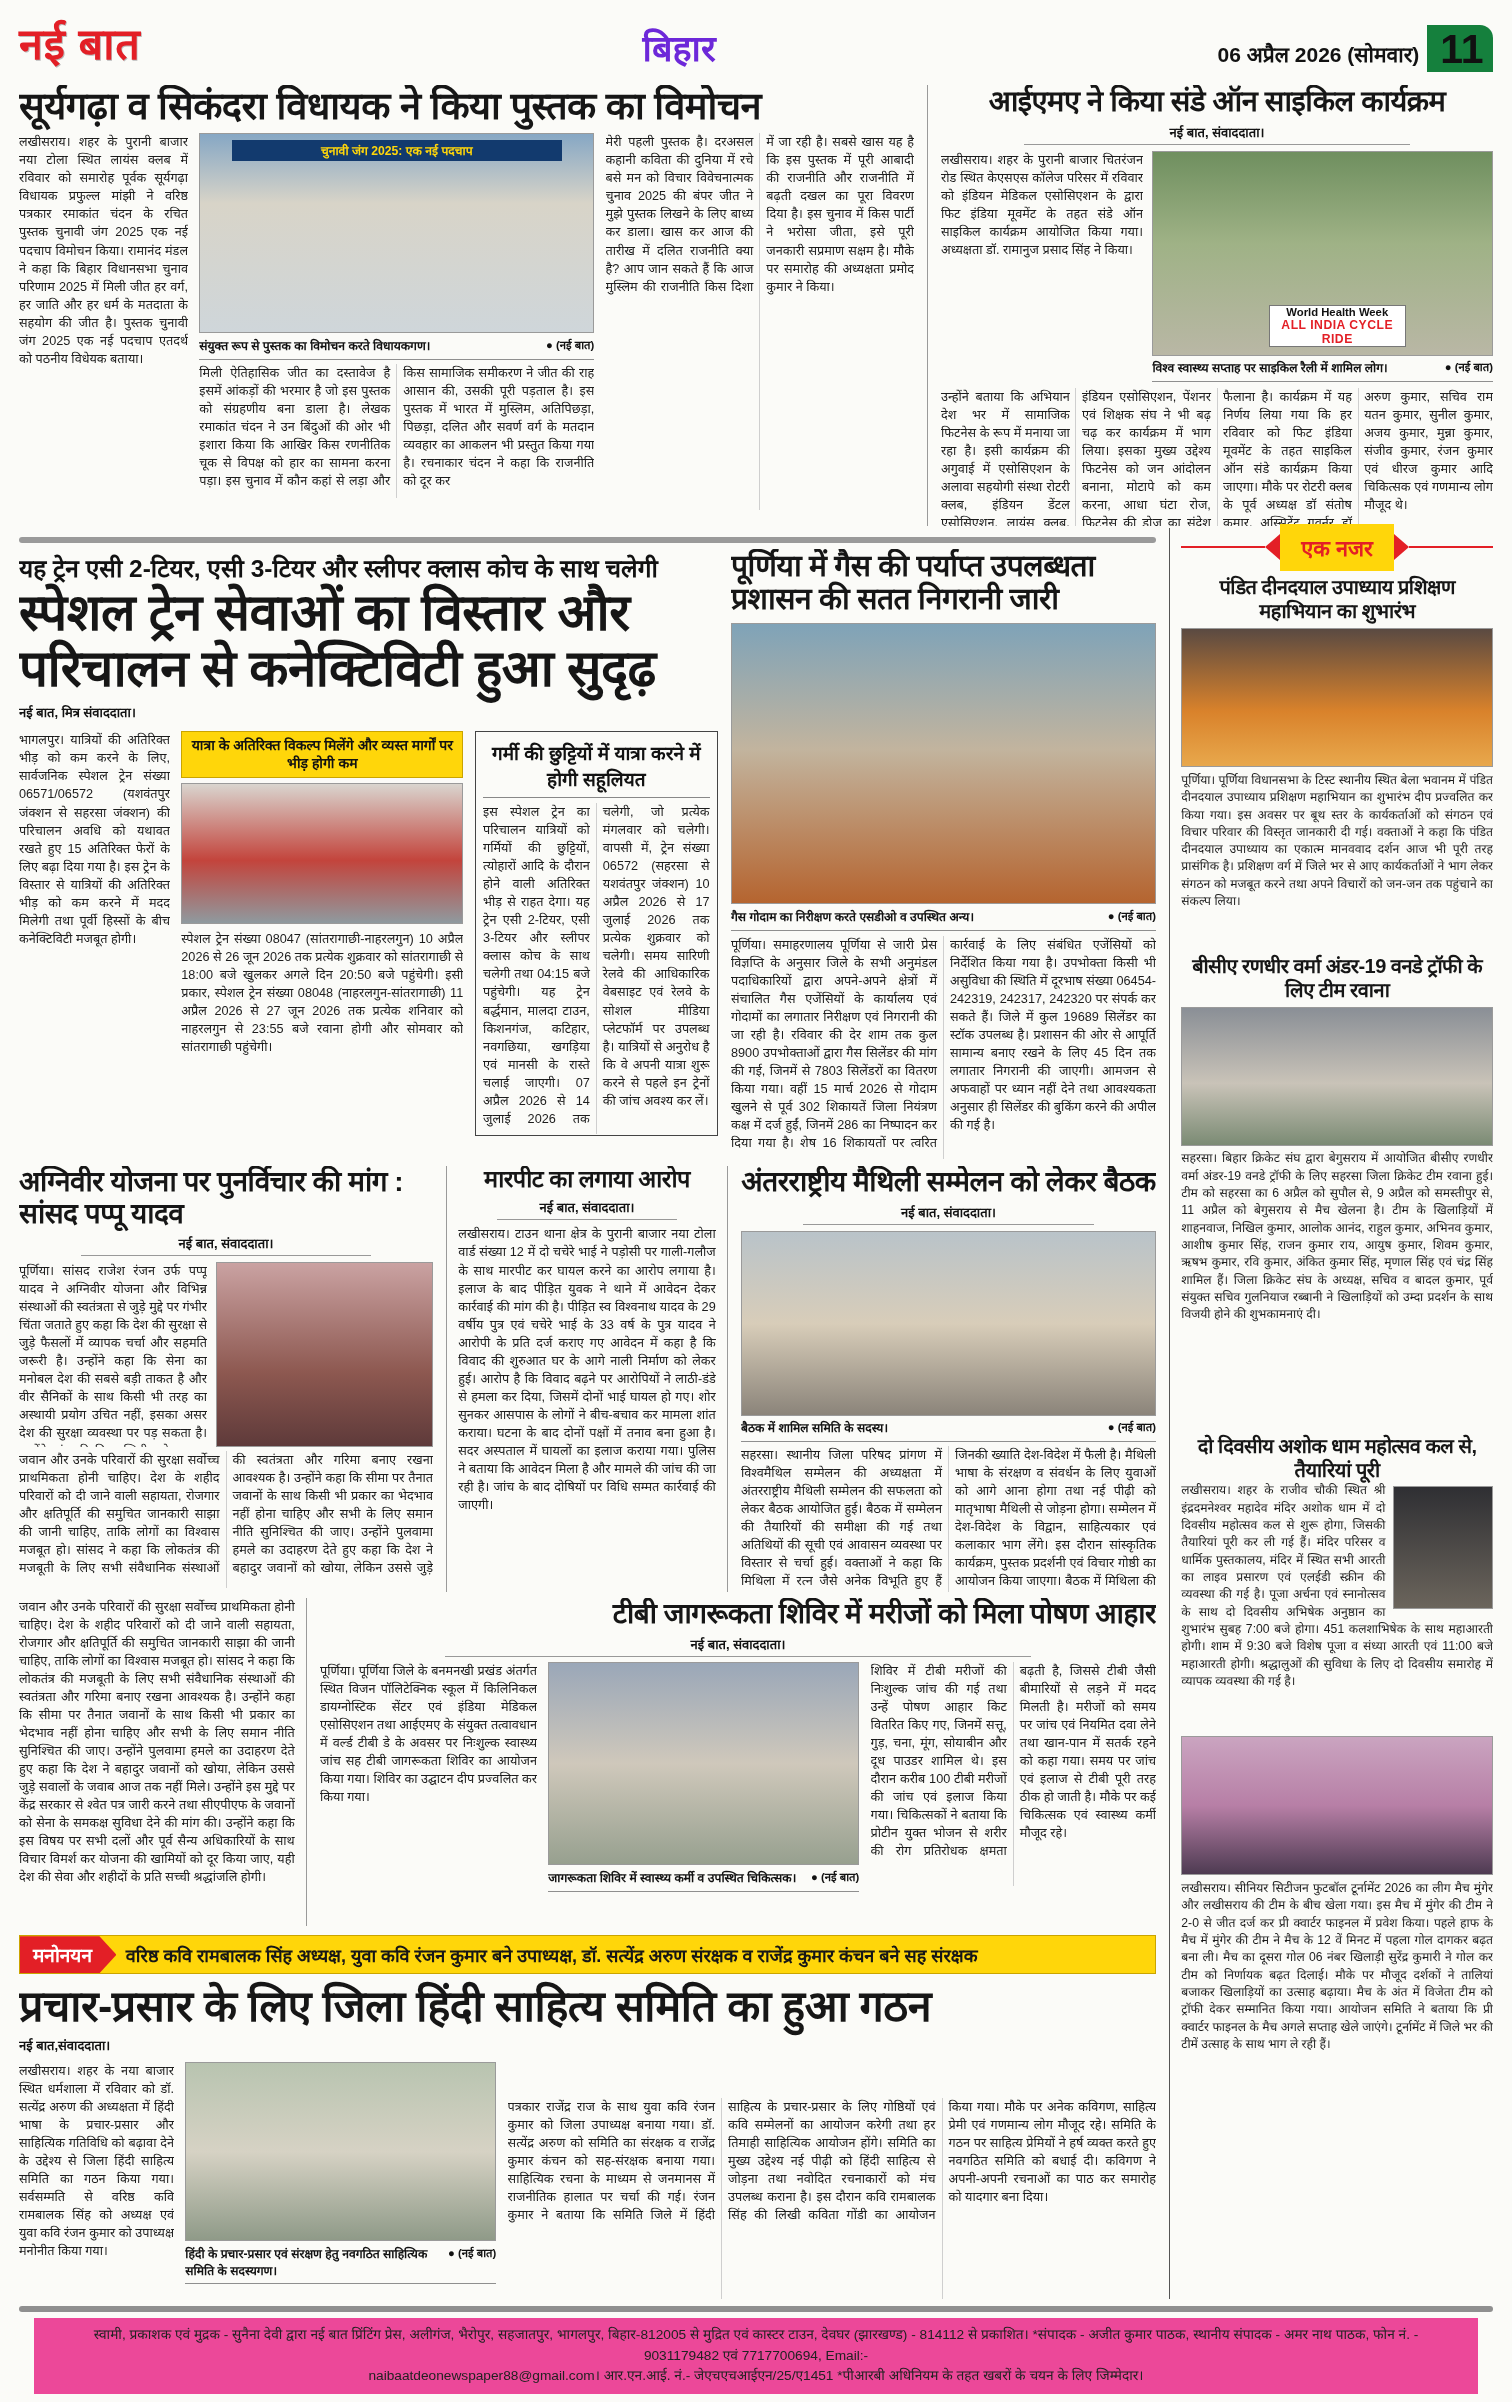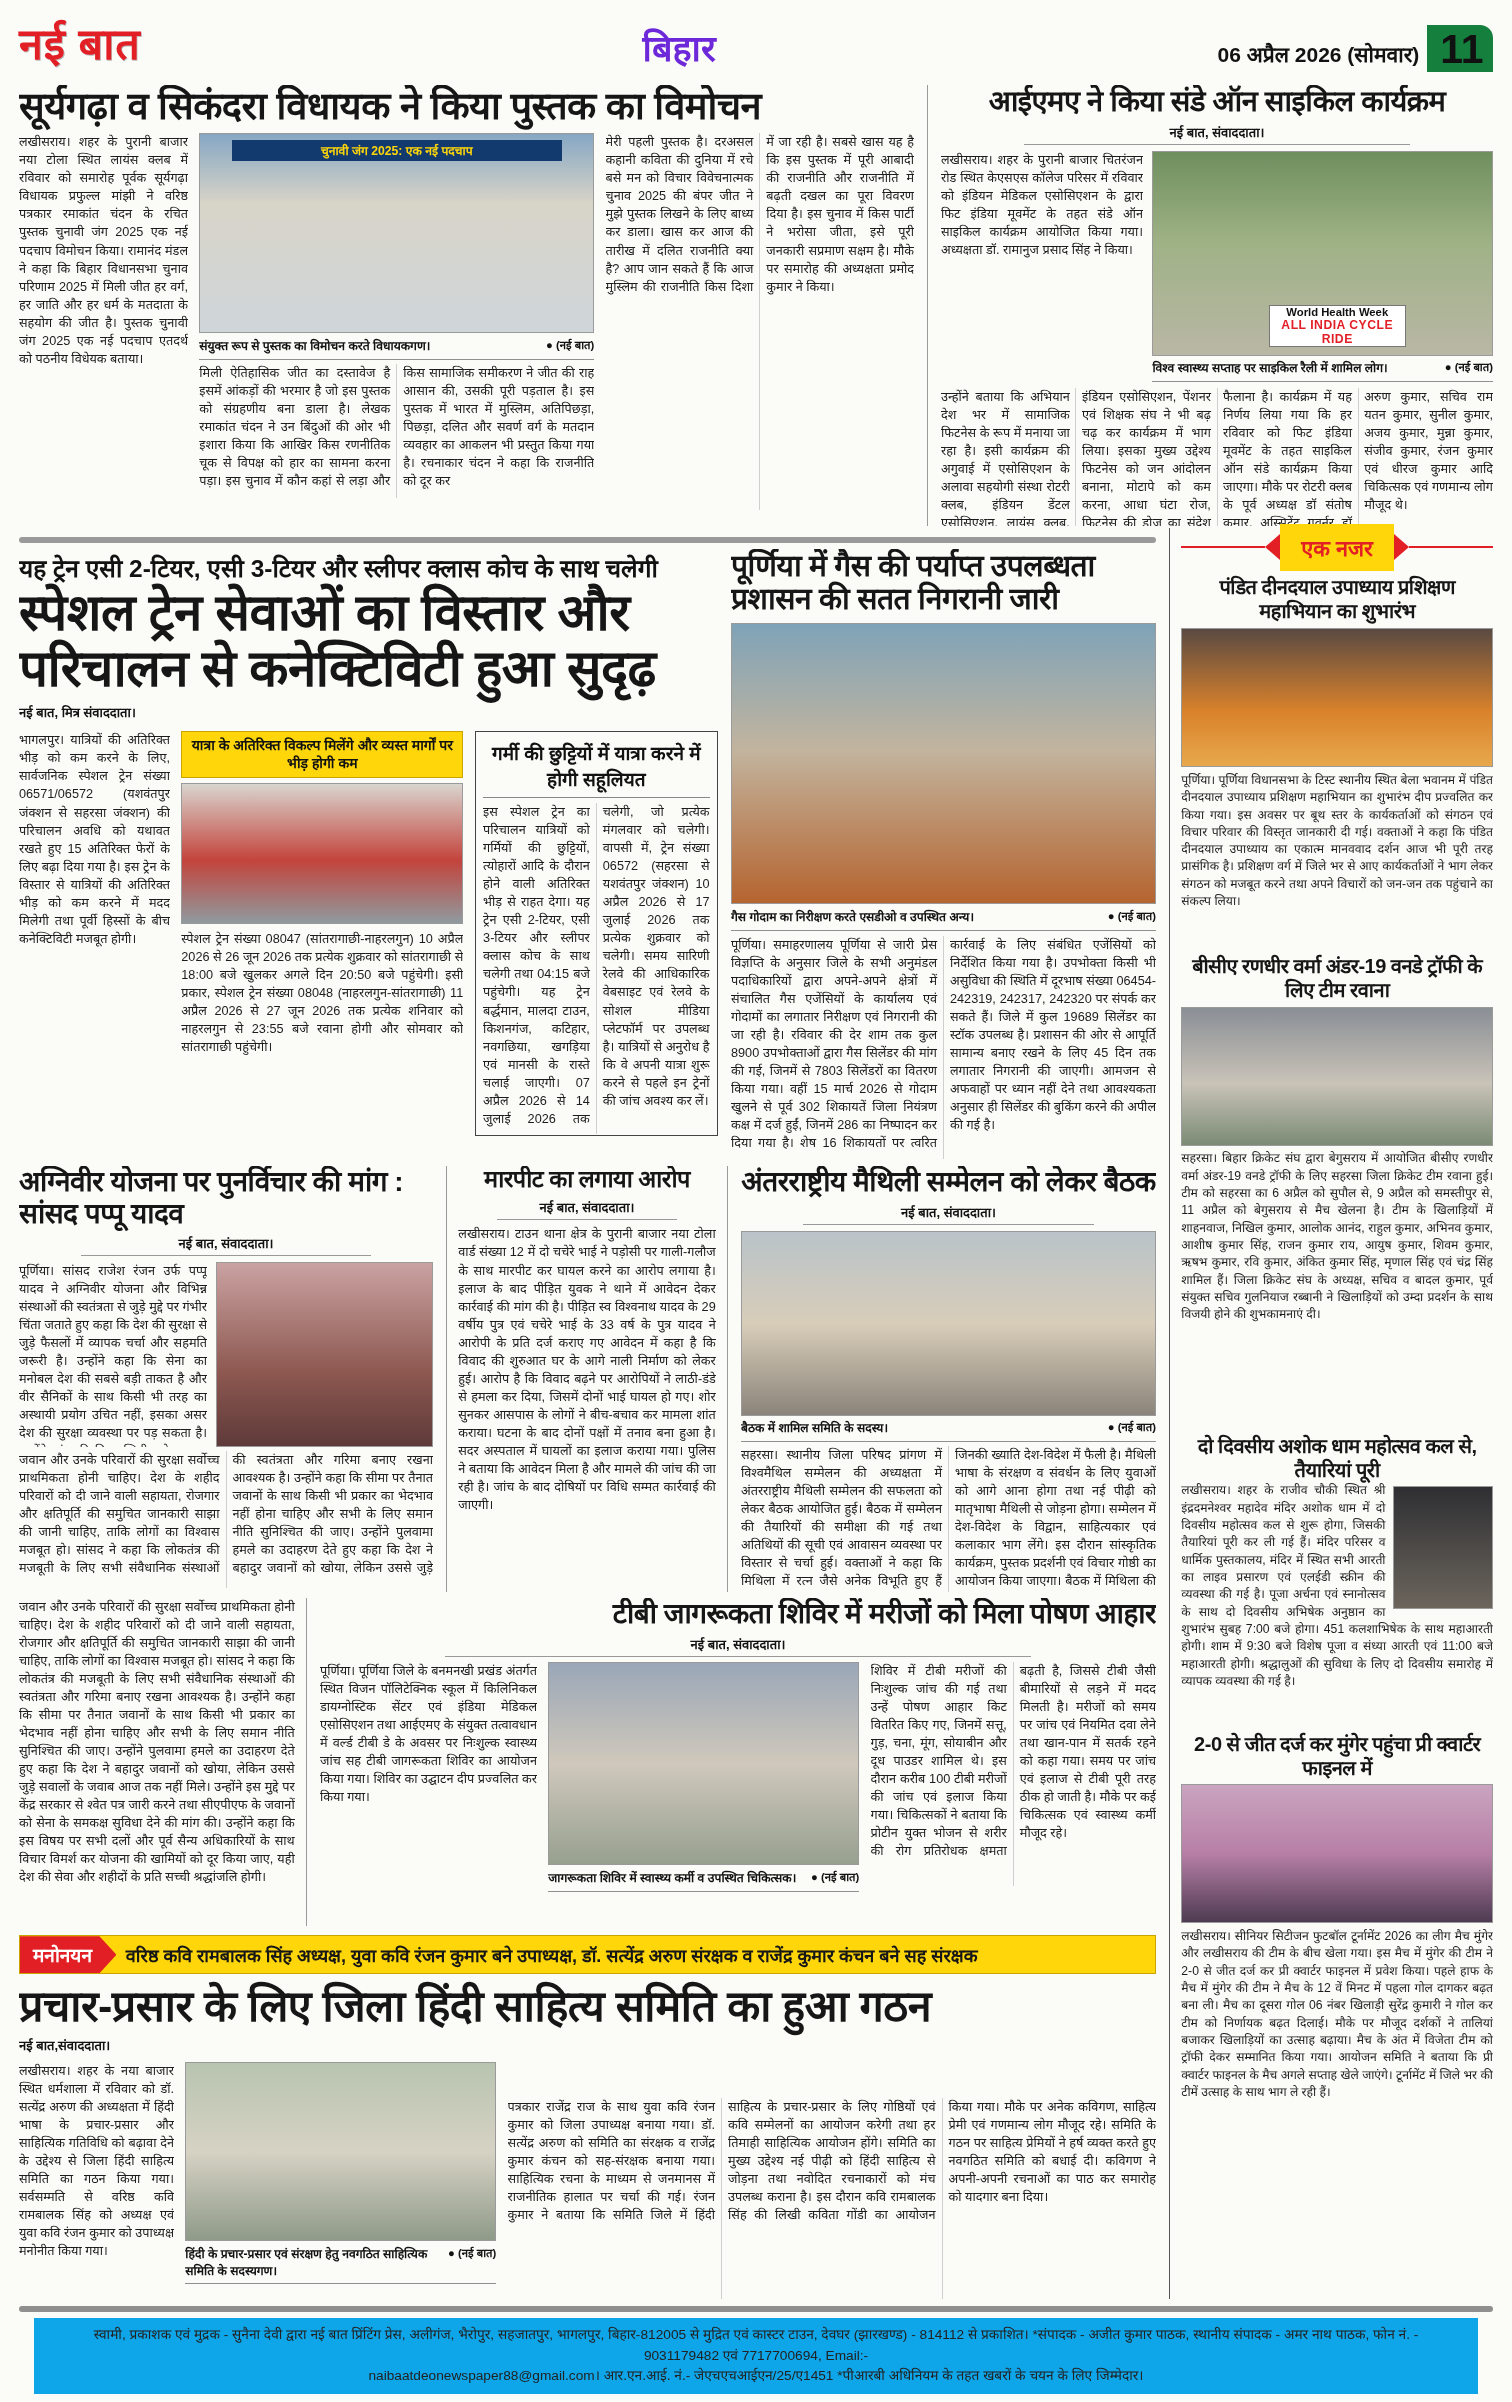--- a/index.html
+++ b/index.html
@@ -99,21 +99,21 @@
   .p-pandit{background:linear-gradient(180deg,#5a4a42,#d9822b 60%,#e8a84c);}
   .p-bca{background:linear-gradient(180deg,#8a8f96,#c9c3b8 55%,#7b8b74);}
   .p-foot{background:linear-gradient(180deg,#caa4c0,#b77fa6 50%,#4e3b52);}
   .ashok-wrap{overflow:hidden;}
   .ashok-photo{float:right;width:98px;height:121px;margin:3.8px 0 3.8px 7.5px;
                background:linear-gradient(180deg,#2f2f33,#6b655c);border:0.9px solid #9a9a9a;}
   .sb-item .body{font-size:12.2px;}
   
   .page-footer{margin:7.5px 0 13px 0;}
   .footer-rule{height:5.6px;background:#8f8f8f;border-radius:3.8px;margin:0 19px 5.6px 19px;}
-  .footer-bar{background:#0ea5e9;margin:0 34px;padding:7.5px 28px;text-align:center;}
+  .footer-bar{background:#ec4899;margin:0 34px;padding:7.5px 28px;text-align:center;}
   .footer-bar div{font-size:13.7px;line-height:1.5;color:#222;}
 </style>
 </head>
 <body>
 
 <div class="page">
 
   <div class="masthead">
     <div class="paper-title">नई बात</div>
     <div class="section-title">बिहार</div>
@@ -291,21 +291,20 @@
 
       <div class="sb-item clip" style="height:288px;">
         <div class="hl">दो दिवसीय अशोक धाम महोत्सव कल से, तैयारियां पूरी</div>
         <div class="ashok-wrap">
           <div class="ashok-photo"></div>
           <div class="body">लखीसराय। शहर के राजीव चौकी स्थित श्री इंद्रदमनेश्वर महादेव मंदिर अशोक धाम में दो दिवसीय महोत्सव कल से शुरू होगा, जिसकी तैयारियां पूरी कर ली गई हैं। मंदिर परिसर व धार्मिक पुस्तकालय, मंदिर में स्थित सभी आरती का लाइव प्रसारण एवं एलईडी स्क्रीन की व्यवस्था की गई है। पूजा अर्चना एवं स्नानोत्सव के साथ दो दिवसीय अभिषेक अनुष्ठान का शुभारंभ सुबह 7:00 बजे होगा। 451 कलशाभिषेक के साथ महाआरती होगी। शाम में 9:30 बजे विशेष पूजा व संध्या आरती एवं 11:00 बजे महाआरती होगी। श्रद्धालुओं की सुविधा के लिए दो दिवसीय समारोह में व्यापक व्यवस्था की गई है।</div>
         </div>
       </div>
 
       <div class="sb-item clip" style="flex:1;">
-        <div class="hl">2-0 से जीत दर्ज कर मुंगेर पहुंचा प्री क्वार्टर फाइनल में</div>
         <div class="photo sb-photo p-foot"></div>
         <div class="body clip" style="height:348px;">लखीसराय। सीनियर सिटीजन फुटबॉल टूर्नामेंट 2026 का लीग मैच मुंगेर और लखीसराय की टीम के बीच खेला गया। इस मैच में मुंगेर की टीम ने 2-0 से जीत दर्ज कर प्री क्वार्टर फाइनल में प्रवेश किया। पहले हाफ के मैच में मुंगेर की टीम ने मैच के 12 वें मिनट में पहला गोल दागकर बढ़त बना ली। मैच का दूसरा गोल 06 नंबर खिलाड़ी सुरेंद्र कुमारी ने गोल कर टीम को निर्णायक बढ़त दिलाई। मौके पर मौजूद दर्शकों ने तालियां बजाकर खिलाड़ियों का उत्साह बढ़ाया। मैच के अंत में विजेता टीम को ट्रॉफी देकर सम्मानित किया गया। आयोजन समिति ने बताया कि प्री क्वार्टर फाइनल के मैच अगले सप्ताह खेले जाएंगे। टूर्नामेंट में जिले भर की टीमें उत्साह के साथ भाग ले रही हैं।</div>
       </div>
     </div>
   </div>
 
   <div class="page-footer">
     <div class="footer-rule"></div>
     <div class="footer-bar">
       <div>स्वामी, प्रकाशक एवं मुद्रक - सुनैना देवी द्वारा नई बात प्रिंटिंग प्रेस, अलीगंज, भैरोपुर, सहजातपुर, भागलपुर, बिहार-812005 से मुद्रित एवं कास्टर टाउन, देवघर (झारखण्ड) - 814112 से प्रकाशित।  *संपादक - अजीत कुमार पाठक, स्थानीय संपादक - अमर नाथ पाठक, फोन नं. - 9031179482 एवं 7717700694, Email:-</div>

